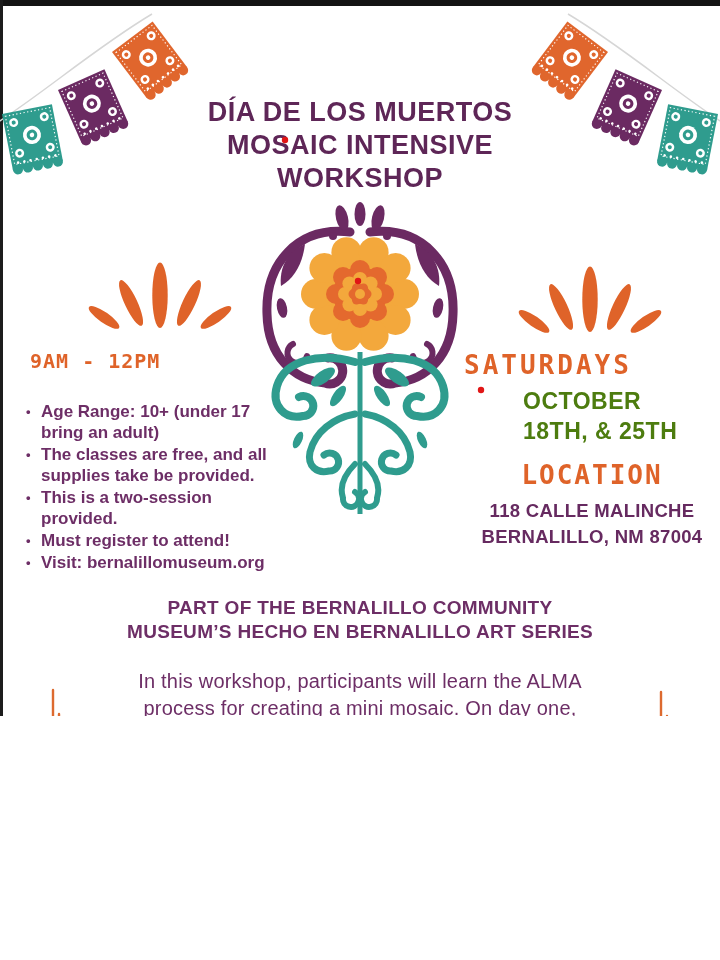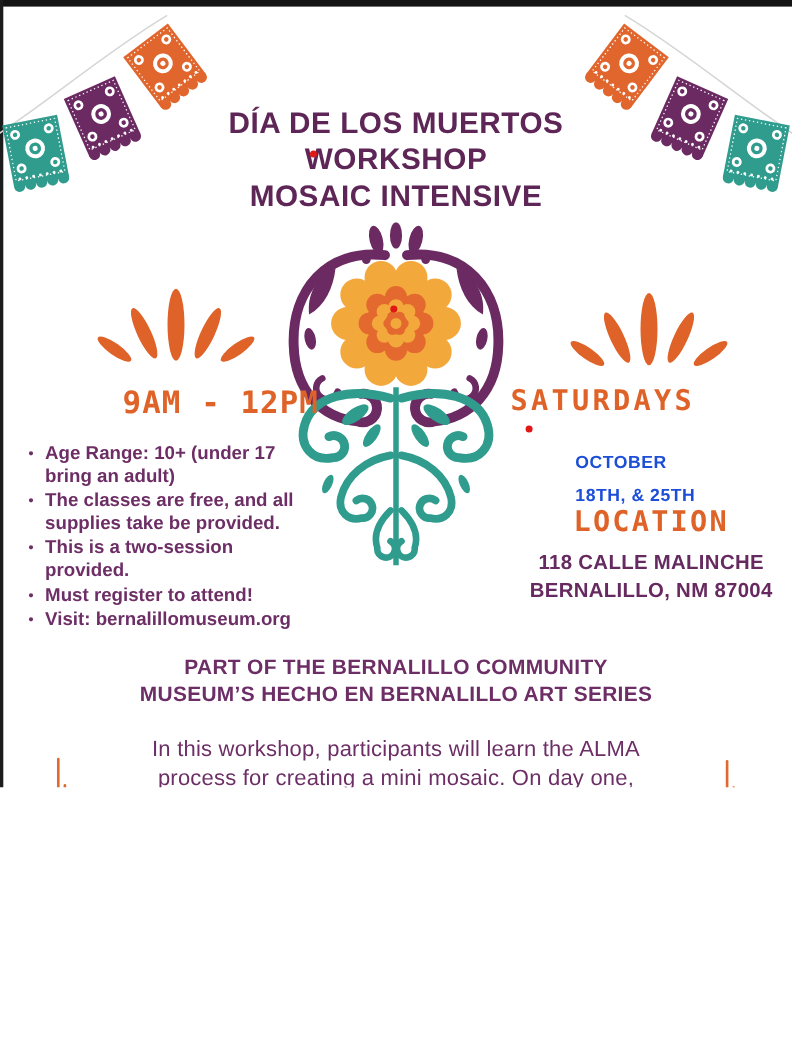--- a/index.html
+++ b/index.html
@@ -5,31 +5,31 @@
   html,body{margin:0;padding:0;background:#fff;}
   .page{position:relative;width:720px;height:716px;background:#ffffff;overflow:hidden;
         font-family:"Liberation Sans", sans-serif;}
   .black-bar{position:absolute;top:0;left:0;width:720px;height:6px;background:#141414;}
   .black-edge{position:absolute;top:0;left:0;width:3px;height:960px;background:#1c1c1c;}
   .abs{position:absolute;}
   svg{display:block;}
   .title{position:absolute;top:96px;left:0;width:720px;text-align:center;
          color:#5e2657;font-weight:700;font-size:27px;line-height:33px;letter-spacing:.5px;}
   .display-orange{color:#df6329;font-family:"DejaVu Sans Mono", monospace;font-weight:700;}
-  .time{position:absolute;top:349px;left:30px;width:260px;text-align:right;
-        font-size:28px;letter-spacing:1px;}
+  .time{position:absolute;top:349px;left:30px;width:260px;text-align:left;
+        font-size:20px;letter-spacing:1px;}
   .bullets{position:absolute;top:401px;left:26px;width:270px;color:#6d2e66;
            font-size:17px;font-weight:700;line-height:21px;}
   .bullet{display:flex;margin-bottom:1px;}
   .b-dot{width:15px;flex:0 0 15px;font-size:13px;line-height:21px;}
   .b-text{width:246px;}
   .saturdays{position:absolute;top:350px;left:464px;width:256px;text-align:left;
              font-size:26px;letter-spacing:3px;}
-  .dates{position:absolute;top:386px;left:523px;color:#1d4ed8;font-weight:700;
-         font-size:16px;line-height:30px;white-space:pre-line;letter-spacing:.5px;margin-top:20px;}
+  .dates{position:absolute;top:386px;left:523px;color:#4d7c0f;font-weight:700;
+         font-size:23px;line-height:30px;white-space:pre-line;letter-spacing:.5px;}
   .location{position:absolute;top:460px;left:464px;width:256px;text-align:center;
             font-size:26px;letter-spacing:2px;}
   .address{position:absolute;top:498px;left:452px;width:280px;text-align:center;color:#662a60;
            font-weight:700;font-size:18.5px;line-height:26px;white-space:pre-line;letter-spacing:.3px;}
   .series{position:absolute;top:596px;left:0;width:720px;text-align:center;color:#6d2e66;
           font-weight:700;font-size:19px;line-height:23.5px;white-space:pre-line;letter-spacing:.3px;}
   .description{position:absolute;top:668px;left:40px;width:640px;text-align:center;color:#6d2e66;
           font-weight:400;font-size:20px;line-height:27.2px;white-space:pre-line;letter-spacing:.2px;}
   .dots-layer{position:absolute;top:0;left:0;z-index:20;pointer-events:none;}
 </style>
@@ -76,22 +76,22 @@
         <use href="#flagShape" transform="translate(58,86) rotate(-24) scale(0.82)" style="color:#6b2a62"></use>
         <use href="#flagShape" transform="translate(112,48) rotate(-37) scale(0.82)" style="color:#e0662d"></use>
       </g>
     </defs>
     <use href="#bannerGroup"></use>
     <use href="#bannerGroup" transform="translate(720,0) scale(-1,1)"></use>
   </svg>
 
   <div class="title">
     <div>DÍA DE LOS MUERTOS</div>
+    <div>MOSAIC INTENSIVE</div>
     <div>WORKSHOP</div>
-    <div>MOSAIC INTENSIVE</div>
   </div>
 
   <svg class="abs" style="left:235px;top:202px;" width="250" height="312" viewBox="0 0 250 312">
     <defs>
       <g id="pL" fill="#6b2a62" stroke="#6b2a62">
         <path d="M115,30 C62,24 30,62 32,112 C33,154 58,178 90,181 a13,13 0 1 0 3,-25" fill="none" stroke-width="9" stroke-linecap="round"></path>
         <path d="M70,42 C52,50 44,66 46,84 C60,76 68,60 70,42 Z" stroke="none"></path>
         <ellipse cx="47" cy="106" rx="5" ry="10" transform="rotate(-12 47 106)" stroke="none"></ellipse>
         <path d="M58,142 a10,10 0 1 0 14,12" fill="none" stroke-width="6" stroke-linecap="round"></path>
         <ellipse cx="107" cy="16" rx="6" ry="13" transform="rotate(-14 107 16)" stroke="none"></ellipse>

